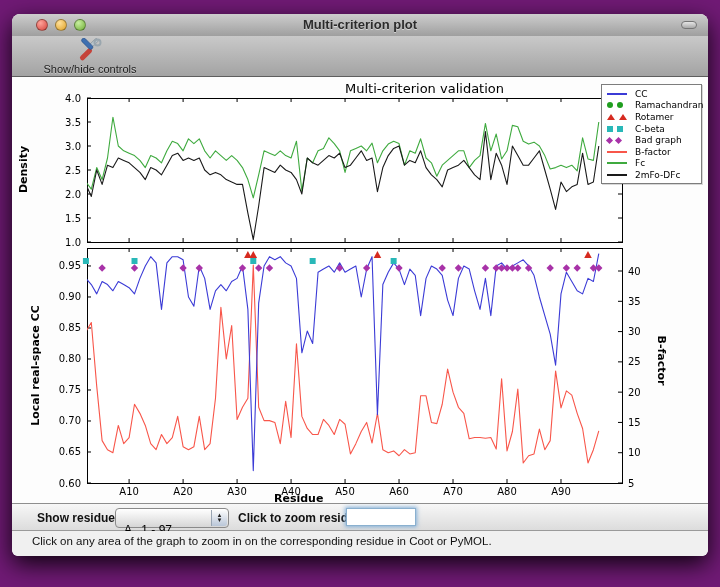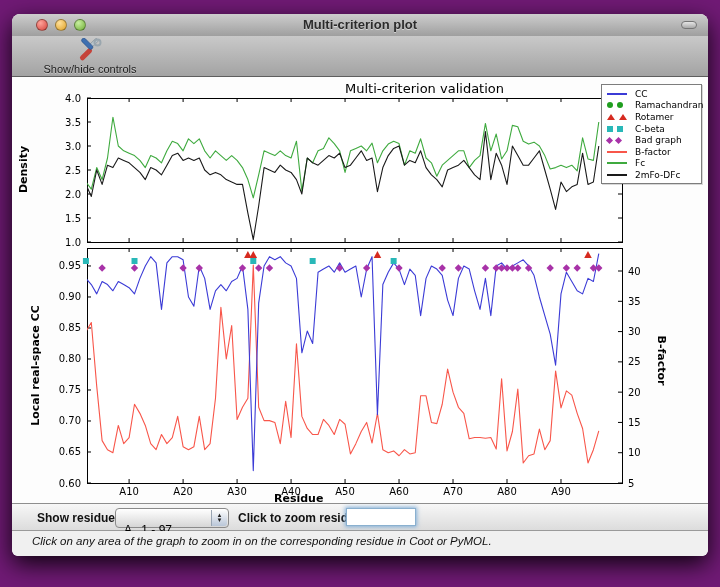--- a/index.html
+++ b/index.html
@@ -71,21 +71,21 @@
   #popup-stepper{position:absolute;right:1px;top:1px;bottom:1px;width:15px;border-radius:0 3px 3px 0;
             background:linear-gradient(#fdfdfd,#b9c6d8);border-left:1px solid #98a4b2;
             display:flex;flex-direction:column;align-items:center;justify-content:center;}
   #popup-stepper span{font-size:6px;line-height:5px;color:#222;}
   #zoom-input{position:absolute;left:334px;top:4px;width:70px;height:18px;
             border:1px solid #8ab0cf;background:#fff;box-sizing:border-box;
             box-shadow:0 0 4px 1px rgba(120,170,215,.9);font-size:12px;padding:0 3px;}
   
   #statusbar{position:absolute;left:0;top:517px;width:100%;height:25px;background:#f0f0f0;
              border-radius:0 0 6px 6px;}
-  #status-text{position:absolute;left:20px;top:4px;font-size:11.5px;color:#111;font-style:italic;}
+  #status-text{position:absolute;left:20px;top:4px;font-size:11.5px;color:#111;}
 </style>
 </head>
 <body>
 
 <div id="stage">
   <div id="window">
 
     <div id="titlebar">
       <span class="tlight" id="light-close"></span>
       <span class="tlight" id="light-min"></span>

